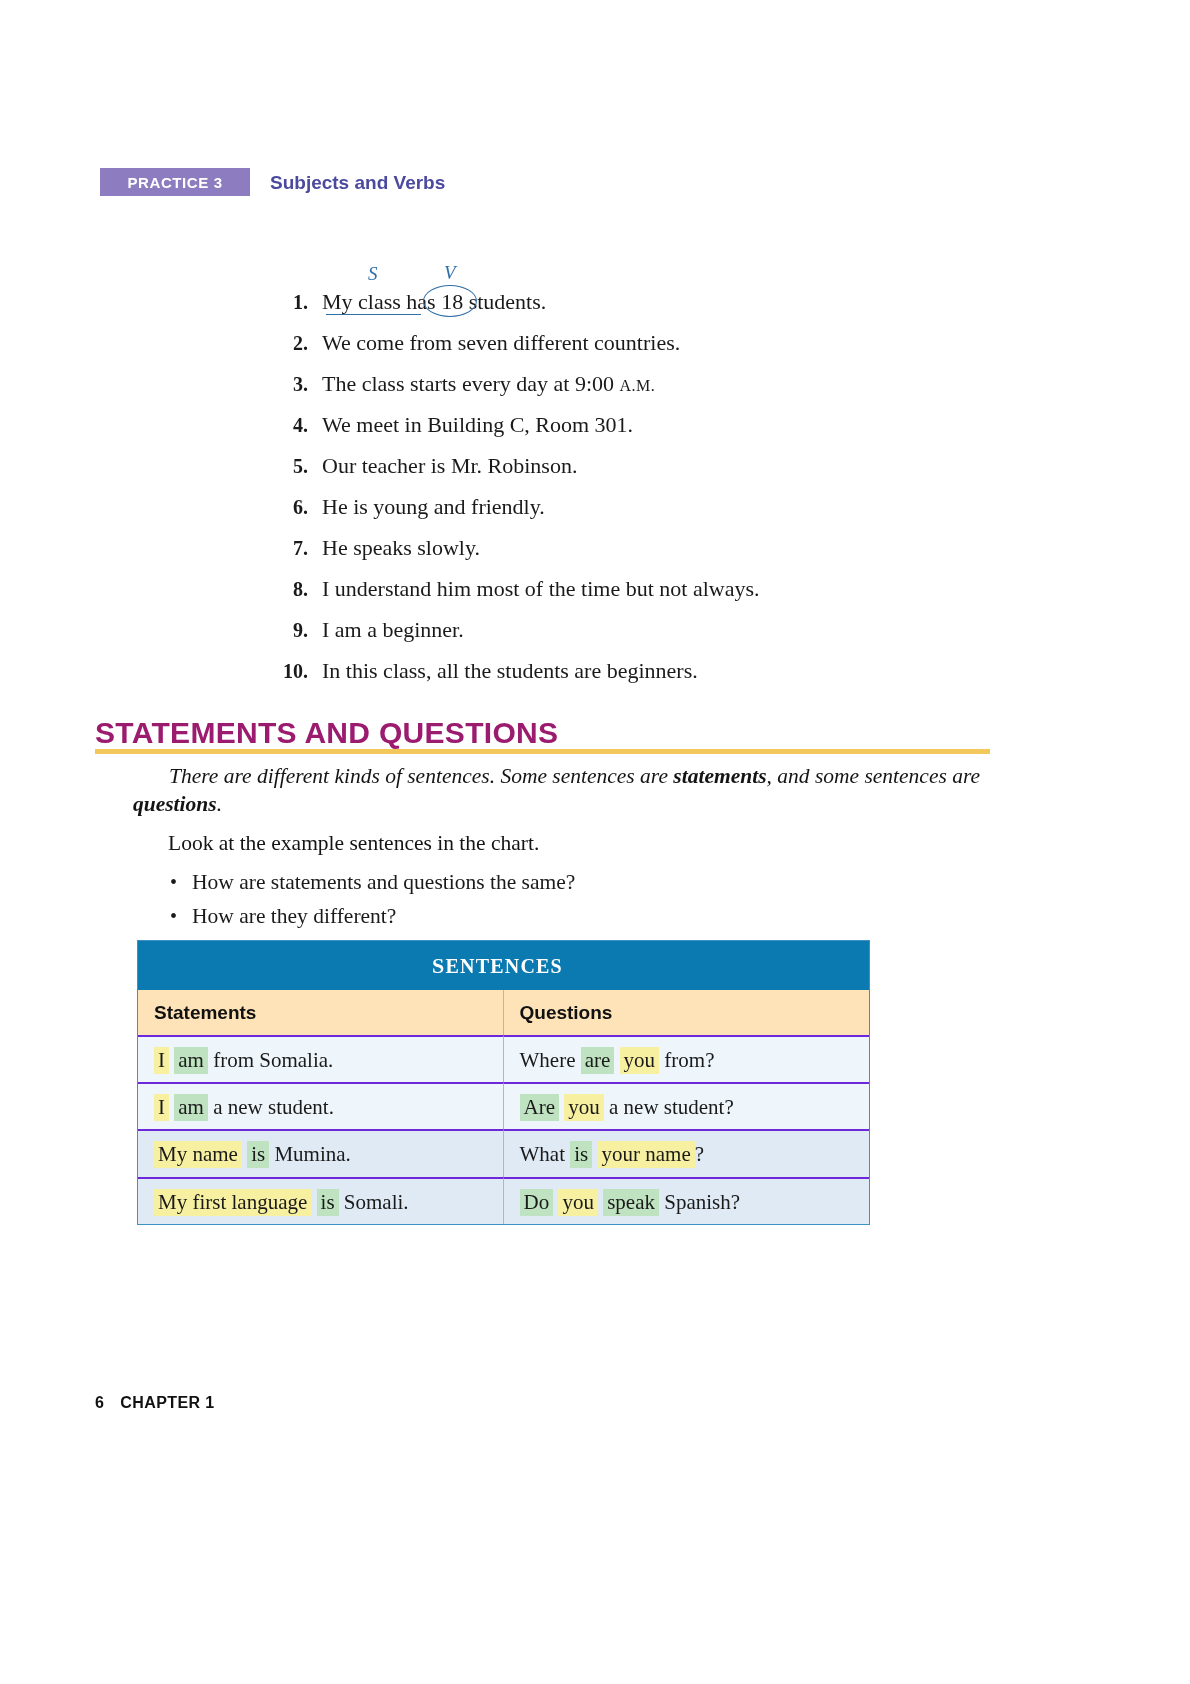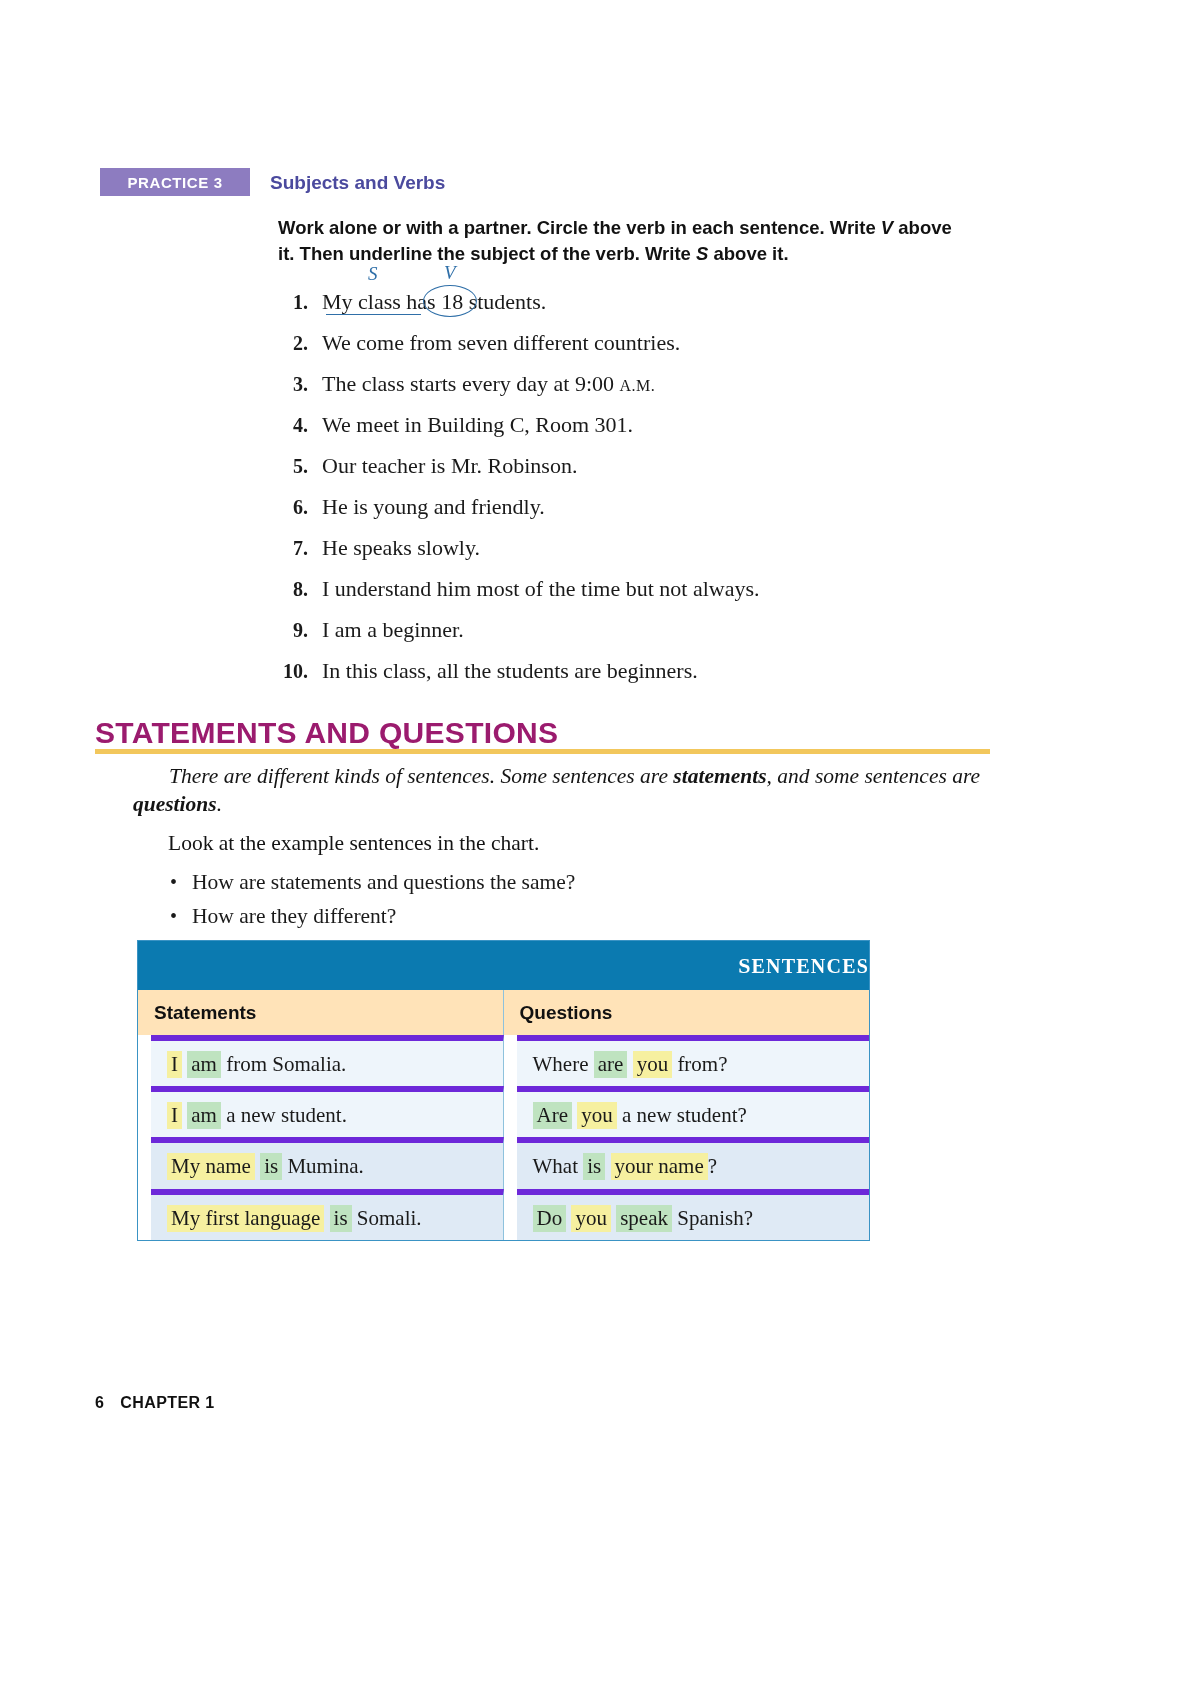--- a/index.html
+++ b/index.html
@@ -181,26 +181,26 @@
     position: absolute;
     left: 137px;
     top: 940px;
     width: 733px;
     border: 1px solid #3a93c4;
     box-sizing: border-box;
   }
   .chart-header {
     background: #0b7ab0;
     color: #ffffff;
-    text-align: right;
+    text-align: center;
     font-family: "Liberation Serif", serif;
     font-weight: bold;
     font-size: 20px;
     letter-spacing: 1.2px;
-    padding: 12px 0 11px 0;
+    padding: 12px 12px 11px 0;
   }
   .chart-header .sc-first { font-size: 22px; }
   .chart-row {
     display: flex;
   }
   .chart-cell {
     width: 50%;
     box-sizing: border-box;
     padding: 10px 14px 9px 16px;
     font-size: 21px;
@@ -211,21 +211,21 @@
     background: #ffe3b8;
     font-family: "Liberation Sans", sans-serif;
     font-weight: bold;
     font-size: 19px;
     color: #111111;
     padding-top: 11px;
     padding-bottom: 10px;
   }
   .data-row.odd .chart-cell { background: #eef5fb; }
   .data-row.even .chart-cell { background: #dfeaf5; }
-  .data-row .chart-cell { border-top: 6px solid #6d28d9; margin-left: 13px; }
+  .data-row .chart-cell { border-top: 2px solid #6d28d9; }
   .hl-green {
     background: #bfe3c0;
     padding: 1px 4px 2px 4px;
   }
   .hl-yellow {
     background: #f6f0a0;
     padding: 1px 4px 2px 4px;
   }
 
   
@@ -244,23 +244,20 @@
 </head>
 <body>
 
 <div class="page">
 
   <div class="practice-row">
     <div class="practice-tag">PRACTICE 3</div>
     <div class="practice-title">Subjects and Verbs</div>
   </div>
 
-  <div class="directions">
-    <span>Work alone or with a partner. Circle the verb in each sentence. Write </span><i>V</i><span> above it. Then underline the subject of the verb. Write </span><i>S</i><span> above it.</span>
-  </div>
 
   <div class="ex-list">
 
     <div class="ex-item">
       <div class="ex-num">1.</div>
       <div class="ex-text">
         <span class="mark-s">S</span>
         <span class="mark-v">V</span>
         <span class="underline-subject"></span>
         <span class="circle-verb"></span>

